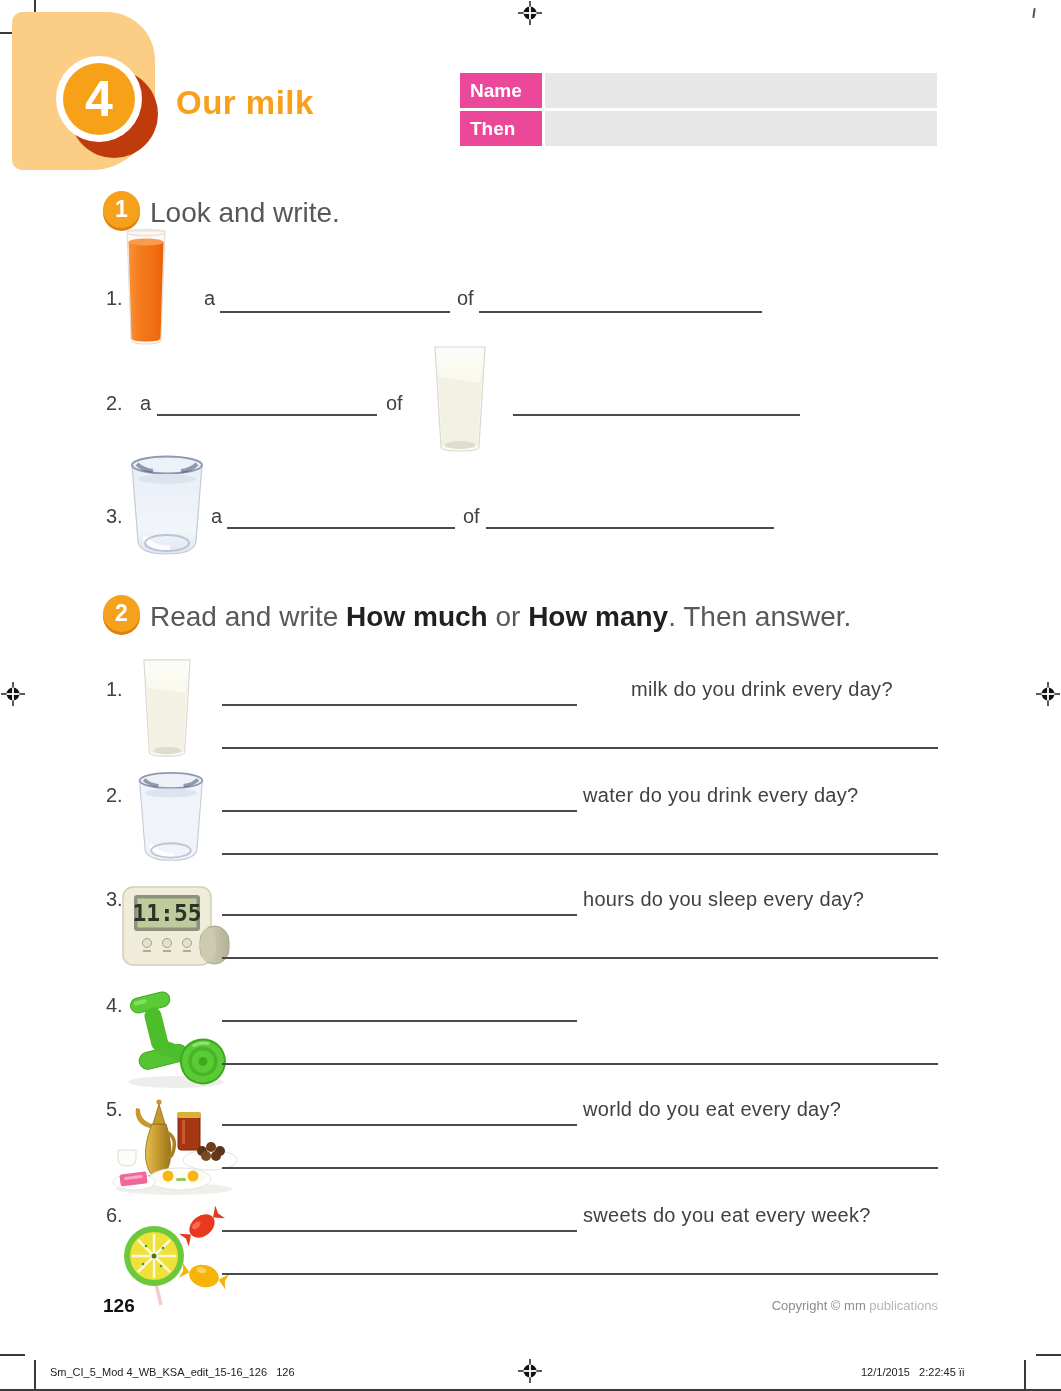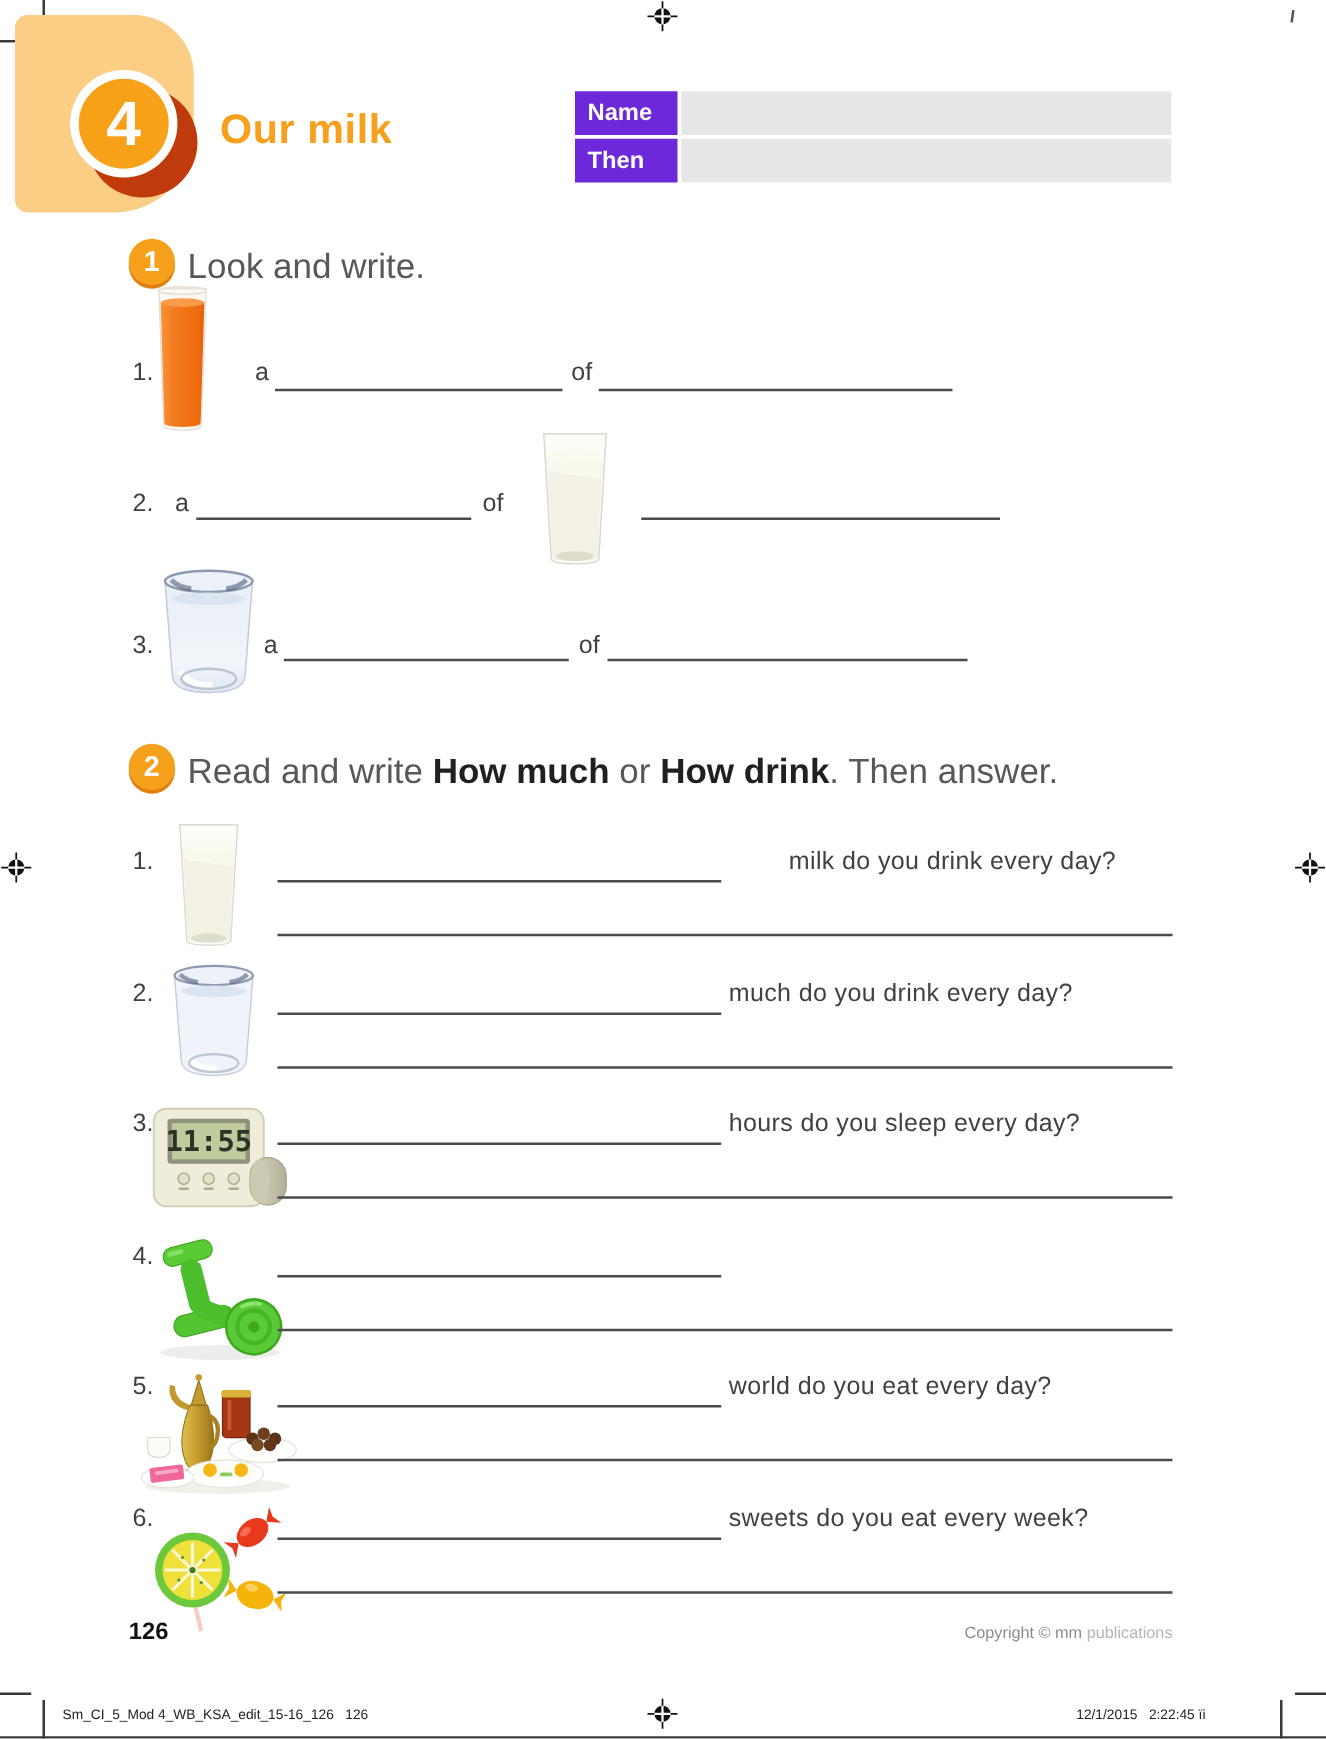--- a/index.html
+++ b/index.html
@@ -11,21 +11,21 @@
   .blob{left:12px;top:12px;width:143px;height:158px;background:#FBCD85;
         border-radius:10px 48px 64px 10px;}
   .unit-badge{left:56px;top:56px;width:92px;height:92px;}
   .ub-dark{position:absolute;left:14px;top:14px;width:88px;height:88px;border-radius:50%;background:#BF3B0B;}
   .ub-white{position:absolute;left:0;top:0;width:86px;height:86px;border-radius:50%;background:#fff;}
   .ub-orange{position:absolute;left:7px;top:7px;width:72px;height:72px;border-radius:50%;background:#F6A117;
              display:flex;align-items:center;justify-content:center;color:#fff;font-size:50px;font-weight:bold;}
   .page-title{left:176px;top:84px;font-size:33px;font-weight:bold;color:#F8A01B;letter-spacing:.5px;}
 
   
-  .nc-head{width:82px;height:35px;background:#6d28d9;color:#fff;font-weight:bold;font-size:19px;
+  .nc-head{width:82px;height:35px;background:#ec4899;color:#fff;font-weight:bold;font-size:19px;
            display:flex;align-items:center;padding-left:10px;box-sizing:border-box;}
   .nc-val{width:392px;height:35px;background:#E7E7E7;}
 
   
   .act-badge{width:37px;height:37px;border-radius:50%;background:#F6A11C;
              box-shadow:0 3px 0 #E07F10;display:flex;align-items:center;justify-content:center;
              color:#fff;font-size:23px;font-weight:bold;}
   .instr{font-size:28px;font-weight:normal;color:#58585A;}
   .instr b{color:#231F20;}
 
@@ -154,21 +154,21 @@
     <ellipse cx="39" cy="88" rx="22" ry="8" fill="none" stroke="#AEB9CC" stroke-width="2" opacity=".8"></ellipse>
   </svg>
   <div class="abs word" style="left:211px;top:505px;">a</div>
   <div class="abs wline" style="left:227px;top:527px;width:228px;"></div>
   <div class="abs word" style="left:463px;top:505px;">of</div>
   <div class="abs wline" style="left:486px;top:527px;width:288px;"></div>
 
   <div class="abs act-badge" style="left:103px;top:595px;">
     <span>2</span>
   </div>
-  <div class="abs instr" style="left:150px;top:601px;"><span>Read and write </span><b>How much</b><span> or </span><b>How drink</b><span>. Then answer.</span></div>
+  <div class="abs instr" style="left:150px;top:601px;"><span>Read and write </span><b>How much</b><span> or </span><b>How many</b><span>. Then answer.</span></div>
 
   <div class="abs num" style="left:106px;top:678px;">1.</div>
   <svg class="abs" style="left:134px;top:658px;" width="66" height="100" viewBox="0 0 66 108">
     <path d="M8 2 L58 2 L52 102 Q52 106 33 106 Q14 106 14 102 Z" fill="#fbfbf7" stroke="#d9d9d1" stroke-width="1.2"></path>
     <path d="M10.5 20 L55.5 20 L51 100 Q51 103.5 33 103.5 Q15 103.5 15 100 Z" fill="#F2F1E3"></path>
     <path d="M10.5 20 L55.5 20 L53 38 L12 32 Z" fill="#FAF9EE"></path>
     <ellipse cx="33" cy="20" rx="22.5" ry="5" fill="#FCFBF2"></ellipse>
     <ellipse cx="33" cy="100" rx="15" ry="4" fill="#DEDDCB"></ellipse>
   </svg>
   <div class="abs wline" style="left:222px;top:704px;width:355px;"></div>
@@ -179,21 +179,21 @@
   <svg class="abs" style="left:136px;top:768px;" width="70" height="102" viewBox="0 0 78 106">
     <path d="M4 10 L10 86 Q11 99 39 99 Q67 99 68 86 L74 10 Z" fill="#F0F3F9" stroke="#C2CBDA" stroke-width="1.2"></path>
     <ellipse cx="39" cy="10" rx="35" ry="8.5" fill="#EDF1F8" stroke="#8E9AB2" stroke-width="2"></ellipse>
     <path d="M9 9 Q15 15 25 16" fill="none" stroke="#44516E" stroke-width="4" opacity=".55"></path>
     <path d="M69 9 Q63 15 53 16" fill="none" stroke="#44516E" stroke-width="4" opacity=".55"></path>
     <ellipse cx="39" cy="24" rx="29" ry="5" fill="#DCE4F0"></ellipse>
     <path d="M16 82 Q24 94 42 93" fill="none" stroke="#fff" stroke-width="5" opacity=".9"></path>
     <ellipse cx="39" cy="88" rx="22" ry="8" fill="none" stroke="#AEB9CC" stroke-width="2" opacity=".8"></ellipse>
   </svg>
   <div class="abs wline" style="left:222px;top:810px;width:355px;"></div>
-  <div class="abs question" style="left:583px;top:784px;">much do you drink every day?</div>
+  <div class="abs question" style="left:583px;top:784px;">water do you drink every day?</div>
   <div class="abs wline" style="left:222px;top:853px;width:716px;"></div>
 
   <div class="abs num" style="left:106px;top:888px;">3.</div>
   <svg class="abs" style="left:120px;top:884px;" width="112" height="84" viewBox="0 0 112 84">
     <defs>
         <linearGradient id="rollg" x1="0" x2="1">
           <stop offset="0" stop-color="#DAD7C0"></stop>
           <stop offset="1" stop-color="#B3B099"></stop>
         </linearGradient>
       </defs>

